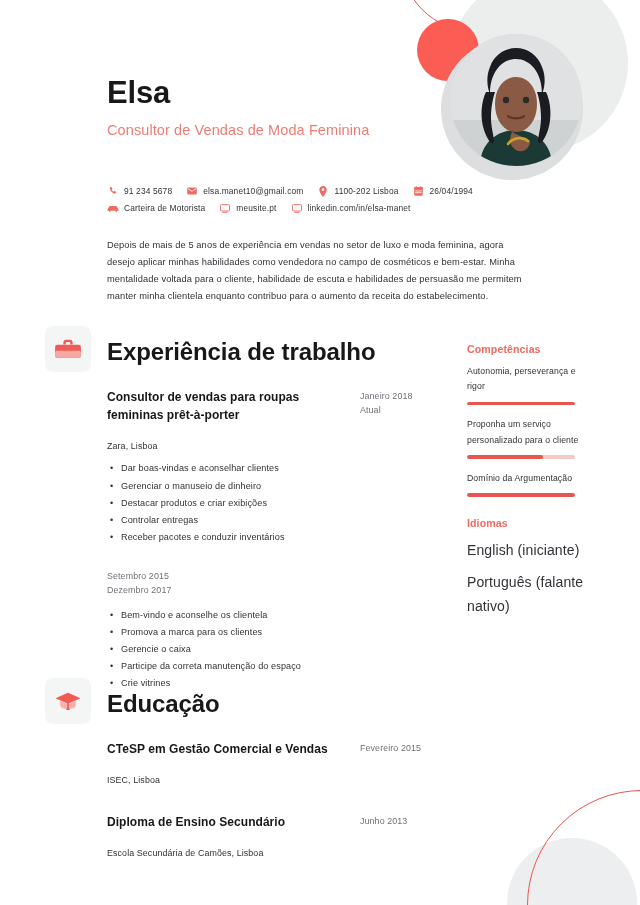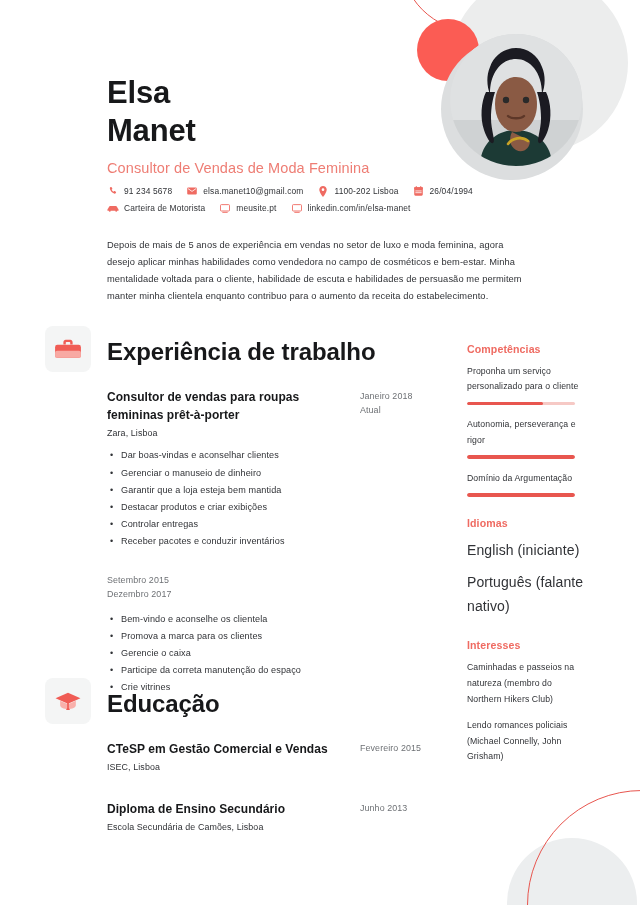--- a/index.html
+++ b/index.html
@@ -157,21 +157,21 @@
   .entry-top { display: flex; justify-content: space-between; align-items: flex-start; }
   .entry-left { width: 248px; }
   .entry-role {
     font-size: 12px;
     font-weight: bold;
     color: #17181a;
     line-height: 1.52;
     letter-spacing: 0.05px;
   }
   .entry-org {
-    margin-top: 4px;
+    margin-top: 17px;
     font-size: 8.9px;
     color: #303236;
     letter-spacing: 0.1px;
   }
   .entry-dates {
     text-align: left;
     width: 92px;
     flex: 0 0 92px;
     font-size: 8.9px;
     color: #6e7175;
@@ -266,21 +266,20 @@
       <circle cx="56" cy="66" r="3.2" fill="#2a2a2a"></circle>
       <circle cx="76" cy="66" r="3.2" fill="#2a2a2a"></circle>
       <path d="M58 82c3 3 13 3 16 0" stroke="#5d3728" stroke-width="2.4" fill="none" stroke-linecap="round"></path>
       <path d="M62 98c-3 6-3 14 4 18 7 4 14-2 14-9" fill="#8a5a44"></path>
       <path d="M58 110c4-6 14-8 20-3" stroke="#c9a227" stroke-width="2.6" fill="none" stroke-linecap="round"></path>
     </svg>
   </div>
 
   <div class="header">
     <div class="name-line">Elsa</div>
-    <div class="name-line">Manet</div>
     <div class="job-title">Consultor de Vendas de Moda Feminina</div>
   </div>
 
   <div class="contacts">
     <div class="contact-row">
 
       <div class="contact-item">
         <span class="ic">
           <svg width="10" height="10" viewBox="0 0 24 24" fill="#ef6b62">
             <path d="M6.6 2.5c.7-.4 1.6-.2 2 .5l1.7 2.8c.4.6.2 1.4-.4 1.8l-1.2.9c.6 1.8 2.2 3.9 4.3 5.2l1.1-1.2c.4-.5 1.2-.6 1.8-.3l2.9 1.6c.7.4.9 1.3.5 2l-1 1.6c-.5.8-1.5 1.2-2.4 1-3.2-.7-6-2.7-8.1-5.2C5.7 10.7 4.4 7.8 4.3 5c0-.9.4-1.8 1.2-2.2z"></path>
@@ -382,21 +381,20 @@
           <div class="entry-org">Zara, Lisboa</div>
         </div>
         <div class="entry-dates">
           <div>Janeiro 2018</div>
           <div>Atual</div>
         </div>
       </div>
       <ul class="bullets">
         <li>Dar boas-vindas e aconselhar clientes</li>
         <li>Gerenciar o manuseio de dinheiro</li>
-        <li>Garantir que a loja esteja bem mantida</li>
         <li>Destacar produtos e criar exibições</li>
         <li>Controlar entregas</li>
         <li>Receber pacotes e conduzir inventários</li>
       </ul>
     </div>
 
     <div class="entry" style="margin-top:22px;">
       <div class="entry-top">
         <div class="entry-dates">
           <div>Setembro 2015</div>
@@ -450,51 +448,46 @@
       </div>
     </div>
   </div>
 
   <div class="side-col">
 
     <div class="side-section">
       <div class="side-title">Competências</div>
 
       <div class="skill">
+        <div class="skill-label">Autonomia, perseverança e rigor</div>
+        <div class="skill-bar">
+          <i style="width: 100%;"></i>
+        </div>
+      </div>
+
+      <div class="skill">
         <div class="skill-label">Proponha um serviço personalizado para o cliente</div>
         <div class="skill-bar">
           <i style="width: 70%;"></i>
-        </div>
-      </div>
-
-      <div class="skill">
-        <div class="skill-label">Autonomia, perseverança e rigor</div>
-        <div class="skill-bar">
-          <i style="width: 100%;"></i>
         </div>
       </div>
 
       <div class="skill">
         <div class="skill-label">Domínio da Argumentação</div>
         <div class="skill-bar">
           <i style="width: 100%;"></i>
         </div>
       </div>
     </div>
 
     <div class="side-section">
       <div class="side-title">Idiomas</div>
       <div class="side-line">English (iniciante)</div>
       <div class="side-line">Português (falante nativo)</div>
     </div>
 
-    <div class="side-section">
-      <div class="side-title">Interesses</div>
-      <div class="side-para">Caminhadas e passeios na natureza (membro do Northern Hikers Club)</div>
-      <div class="side-para">Lendo romances policiais (Michael Connelly, John Grisham)</div>
-    </div>
 
   </div>
 
   <div class="deco deco-gray-bottom"></div>
   <div class="deco deco-ring-bottom"></div>
 
 </div>
 
 </body></html>

